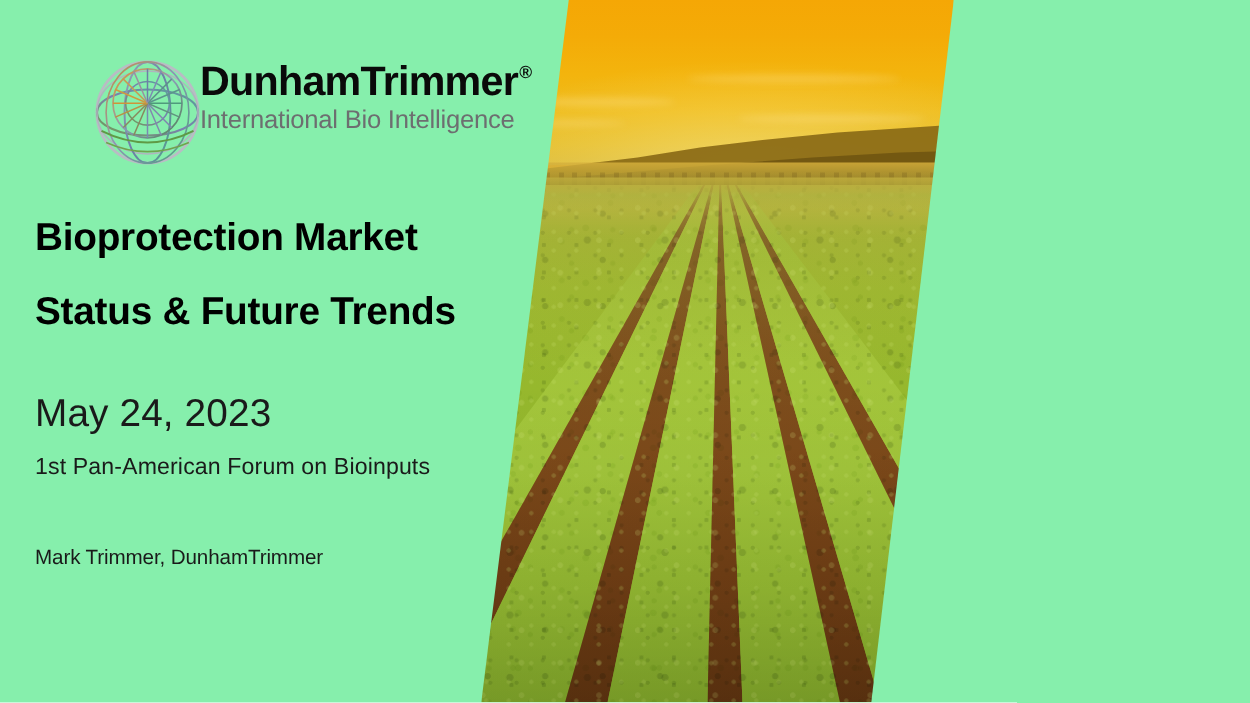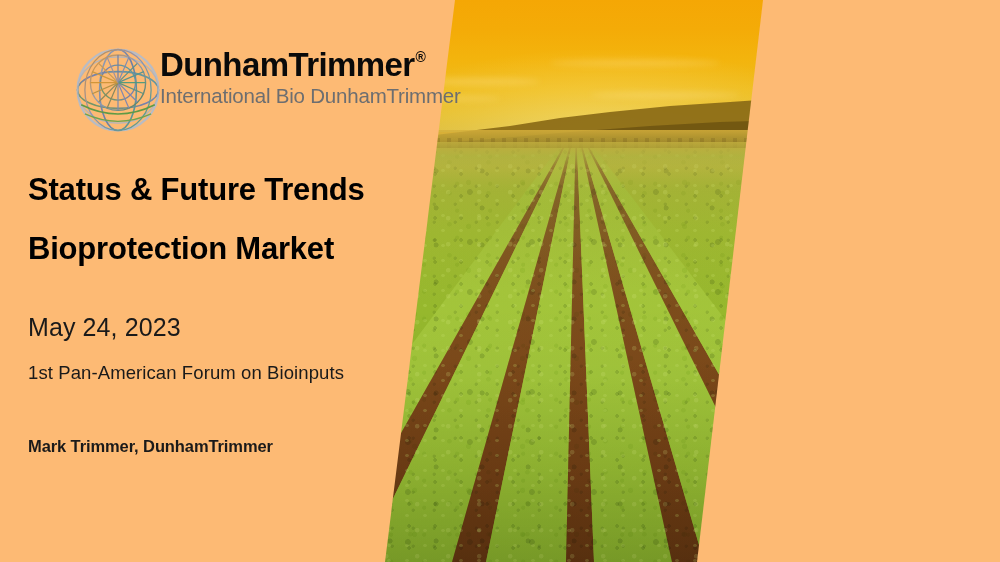--- a/index.html
+++ b/index.html
@@ -8,21 +8,21 @@
     background: #ffffff;
   }
   body {
     font-family: "Liberation Sans", sans-serif;
   }
 
   #slide {
     position: relative;
     width: 1000px;
     height: 562px;
-    background: #fdba74;
+    background: #86efac;
     overflow: hidden;
   }
 
   
   #logo-block {
     position: absolute;
     left: 72px;
     top: 42px;
     width: 340px;
     height: 100px;
@@ -79,21 +79,21 @@
     line-height: 59px;
     letter-spacing: -0.2px;
     white-space: nowrap;
   }
 
   
   #date-text {
     position: absolute;
     left: 28px;
     top: 313px;
-    font-size: 25px;
+    font-size: 31px;
     color: #1a1a1a;
     letter-spacing: 0.1px;
     white-space: nowrap;
   }
   #event-text {
     position: absolute;
     left: 28px;
     top: 362px;
     font-size: 18.5px;
     color: #1a1a1a;
@@ -101,21 +101,20 @@
     white-space: nowrap;
     text-align: right;
   }
 
   
   #presenter-block {
     position: absolute;
     left: 28px;
     top: 435px;
     width: 360px;
-    font-weight: bold;
   }
   .presenter-line {
     font-size: 16.5px;
     color: #1a1a1a;
     line-height: 22px;
     letter-spacing: -0.1px;
     white-space: nowrap;
   }
 
   
@@ -395,27 +394,27 @@
         <line x1="50" y1="42" x2="38" y2="70" stroke="#88885e"></line>
         <line x1="50" y1="42" x2="22" y2="54" stroke="#b99244"></line>
         <line x1="50" y1="42" x2="22" y2="30" stroke="#d09a3e"></line>
         <line x1="50" y1="42" x2="38" y2="14" stroke="#9a91a0"></line>
       </g>
       <path d="M10 66 Q50 86 90 66" fill="none" stroke="#5f9a45" stroke-width="1.7"></path>
       <path d="M14 76 Q50 92 86 76" fill="none" stroke="#6fa44d" stroke-width="1.4"></path>
     </svg>
     <div id="logo-wordmark">
       <div id="logo-name"><span>DunhamTrimmer</span><span id="logo-reg">®</span></div>
-      <div id="logo-tagline">International Bio DunhamTrimmer</div>
+      <div id="logo-tagline">International Bio Intelligence</div>
     </div>
   </div>
 
   <div id="title-block">
+    <div class="title-line">Bioprotection Market</div>
     <div class="title-line">Status &amp; Future Trends</div>
-    <div class="title-line">Bioprotection Market</div>
   </div>
 
   <div id="date-text">May 24, 2023</div>
   <div id="event-text">1st Pan-American Forum on Bioinputs</div>
 
   <div id="presenter-block">
     <div class="presenter-line">Mark Trimmer, DunhamTrimmer</div>
   </div>
 
 </div>

